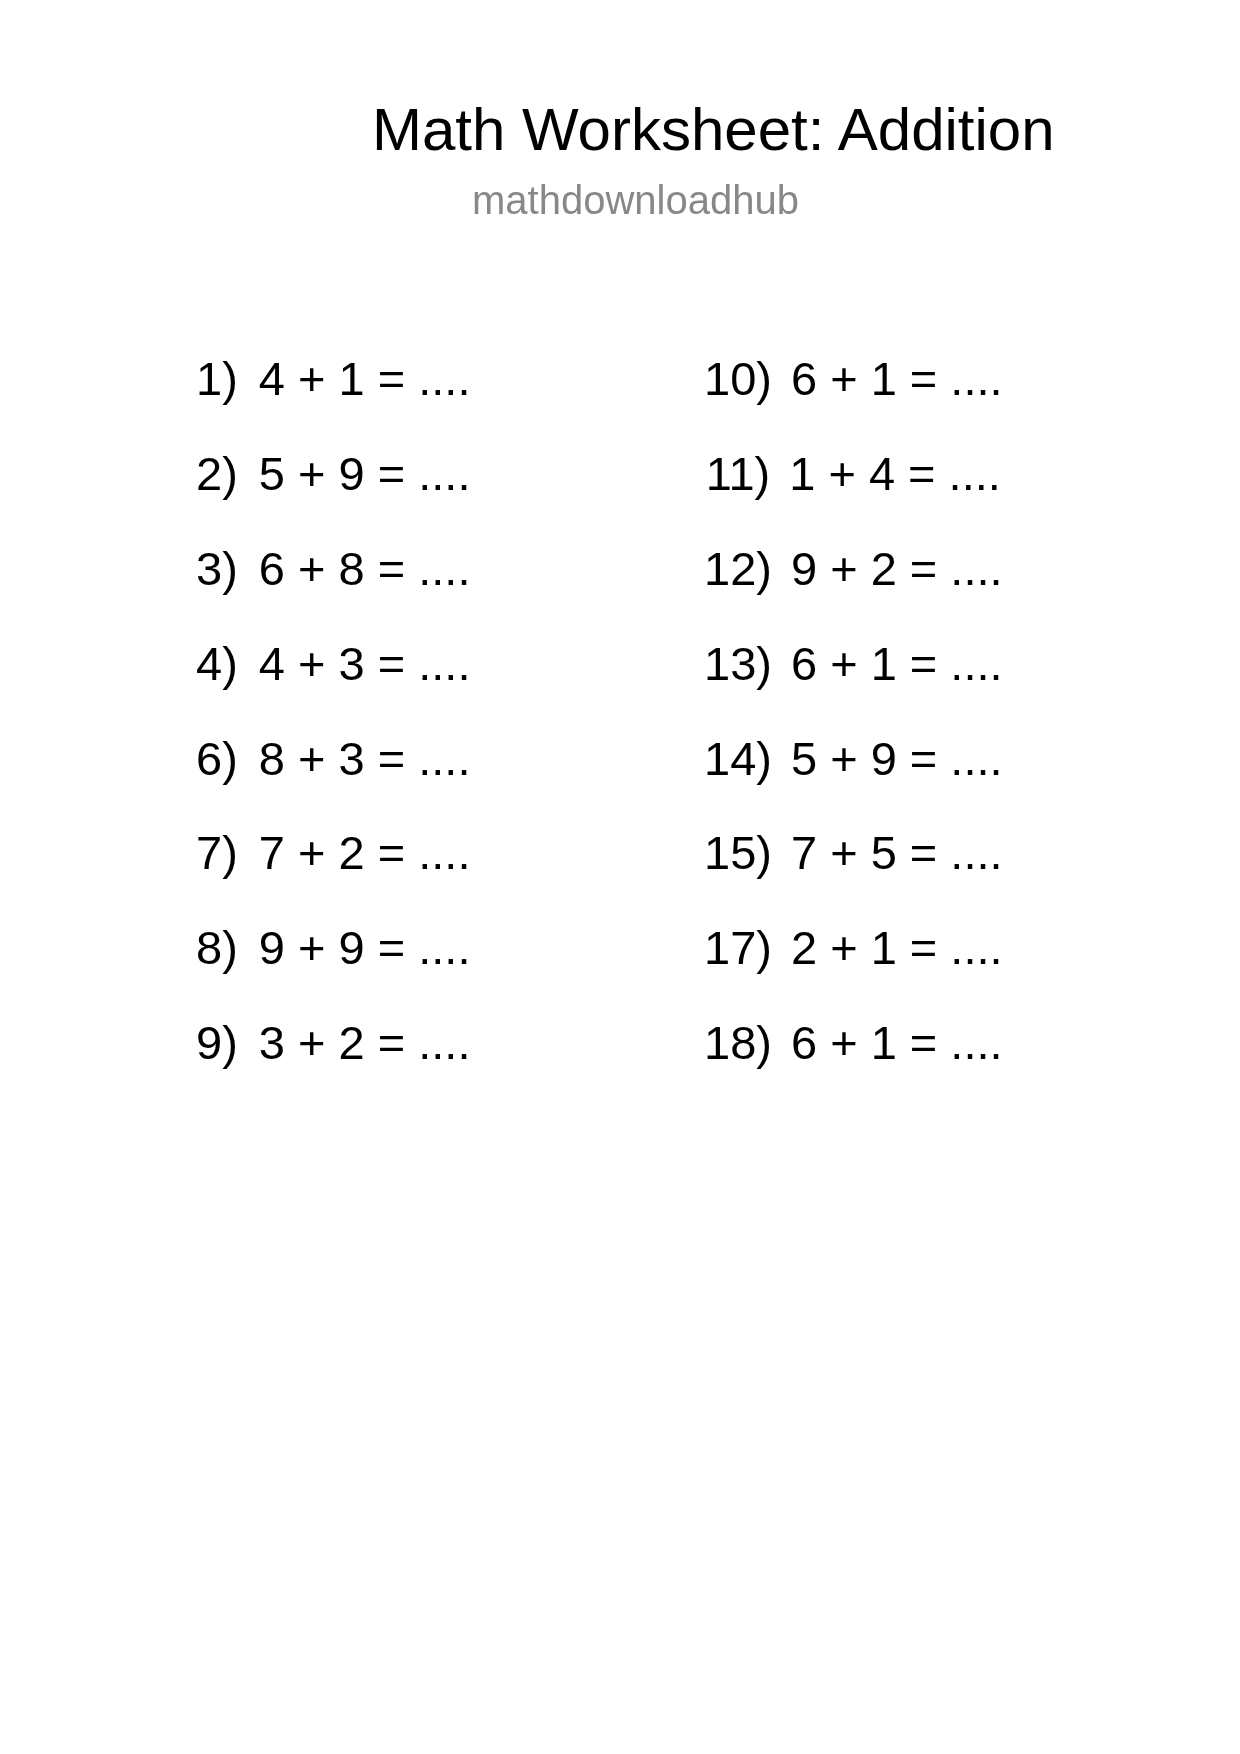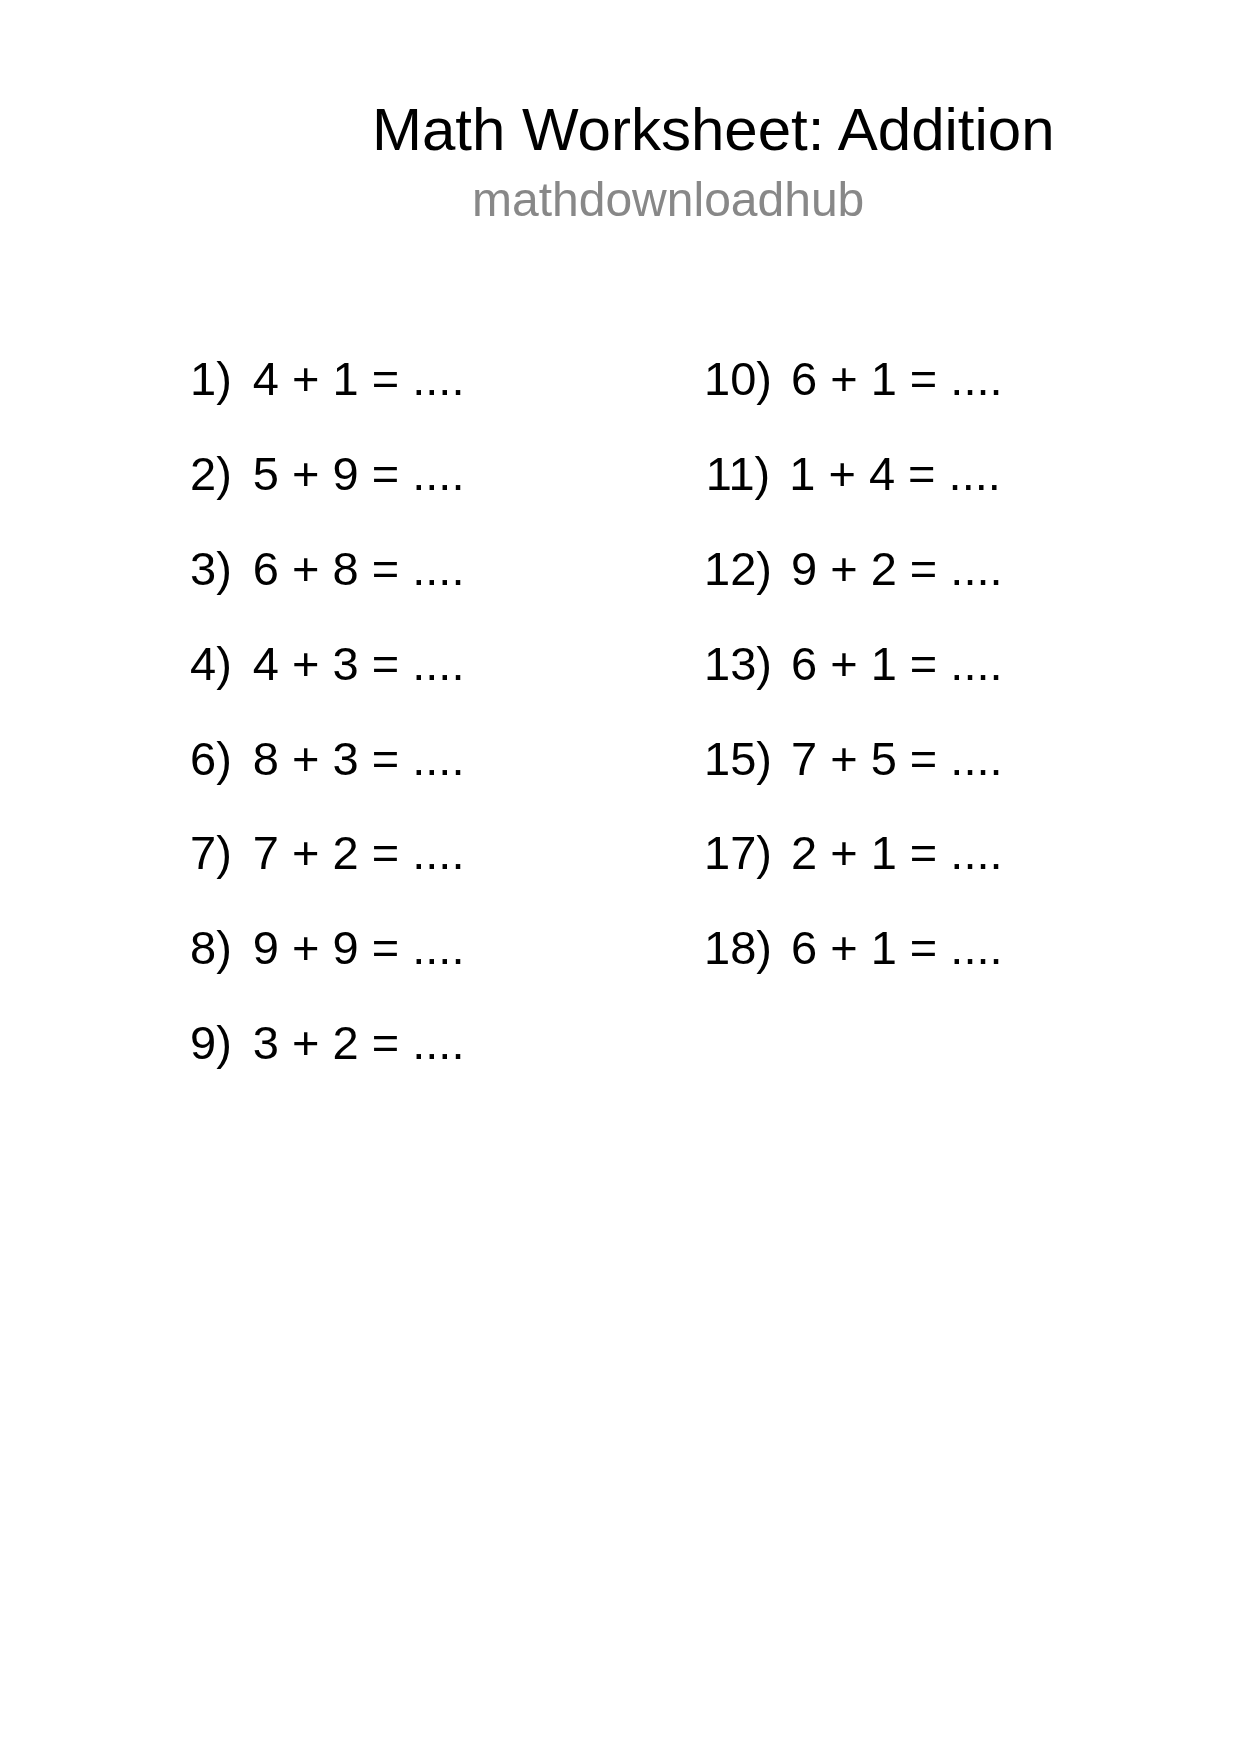--- a/index.html
+++ b/index.html
@@ -21,30 +21,30 @@
       top: 100px;
       font-size: 60px;
       line-height: 60px;
       white-space: nowrap;
       color: #000000;
     }
     .subtitle {
       position: absolute;
       left: 472px;
       top: 180px;
-      font-size: 48px;
+      font-size: 40px;
       line-height: 40px;
       white-space: nowrap;
       color: #888888;
     }
     .column {
       position: absolute;
       top: 355px;
     }
-    .col-left { left: 190px; }
+    .col-left { left: 196px; }
     .col-right { left: 704px; text-align: center; }
     .problem {
       height: 94.9px;
       font-size: 47px;
       line-height: 47px;
       white-space: nowrap;
     }
     .num {
       display: inline-block;
     }
@@ -69,16 +69,17 @@
   <div class="problem"><span class="num">7)</span><span class="expr">7 + 2 = ....</span></div>
   <div class="problem"><span class="num">8)</span><span class="expr">9 + 9 = ....</span></div>
   <div class="problem"><span class="num">9)</span><span class="expr">3 + 2 = ....</span></div>
 </div>
 
 <div class="column col-right">
   <div class="problem"><span class="num">10)</span><span class="expr">6 + 1 = ....</span></div>
   <div class="problem"><span class="num">11)</span><span class="expr">1 + 4 = ....</span></div>
   <div class="problem"><span class="num">12)</span><span class="expr">9 + 2 = ....</span></div>
   <div class="problem"><span class="num">13)</span><span class="expr">6 + 1 = ....</span></div>
+  <div class="problem"><span class="num">14)</span><span class="expr">5 + 9 = ....</span></div>
   <div class="problem"><span class="num">15)</span><span class="expr">7 + 5 = ....</span></div>
   <div class="problem"><span class="num">17)</span><span class="expr">2 + 1 = ....</span></div>
   <div class="problem"><span class="num">18)</span><span class="expr">6 + 1 = ....</span></div>
 </div>
 
 </body></html>

